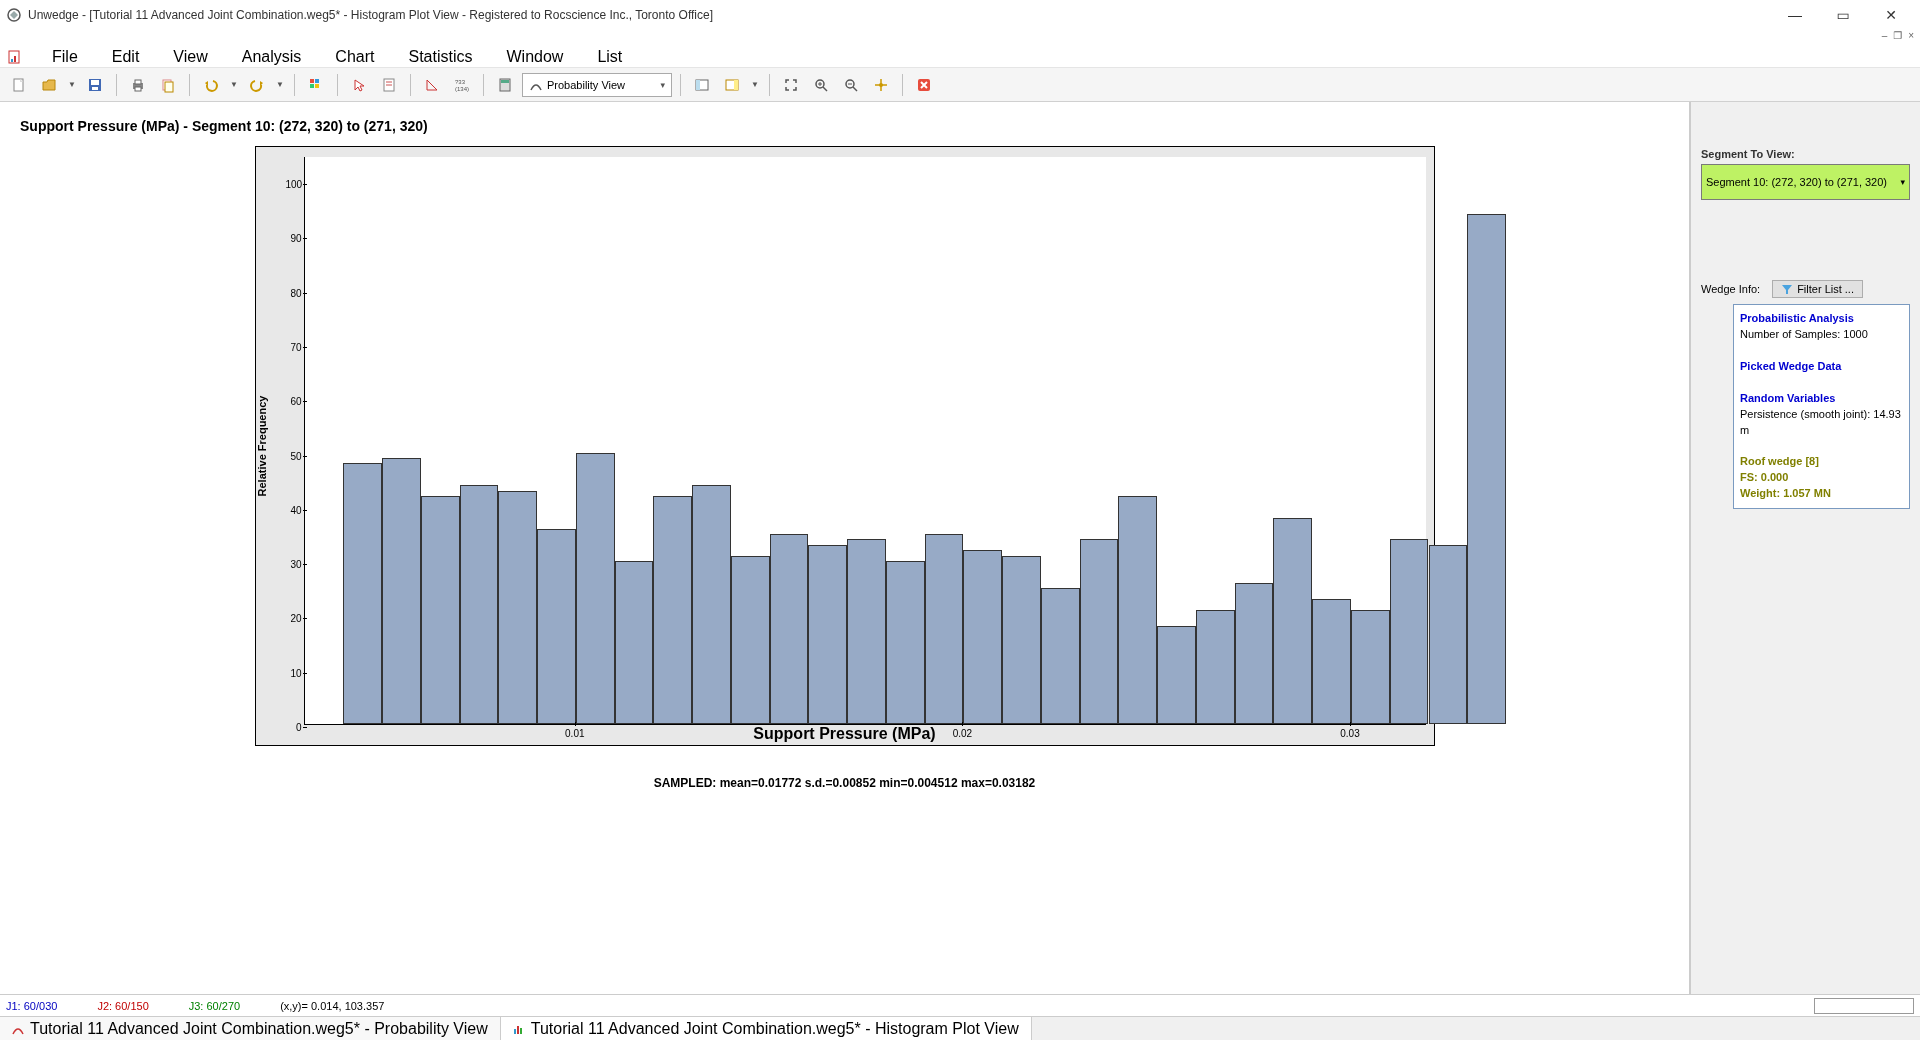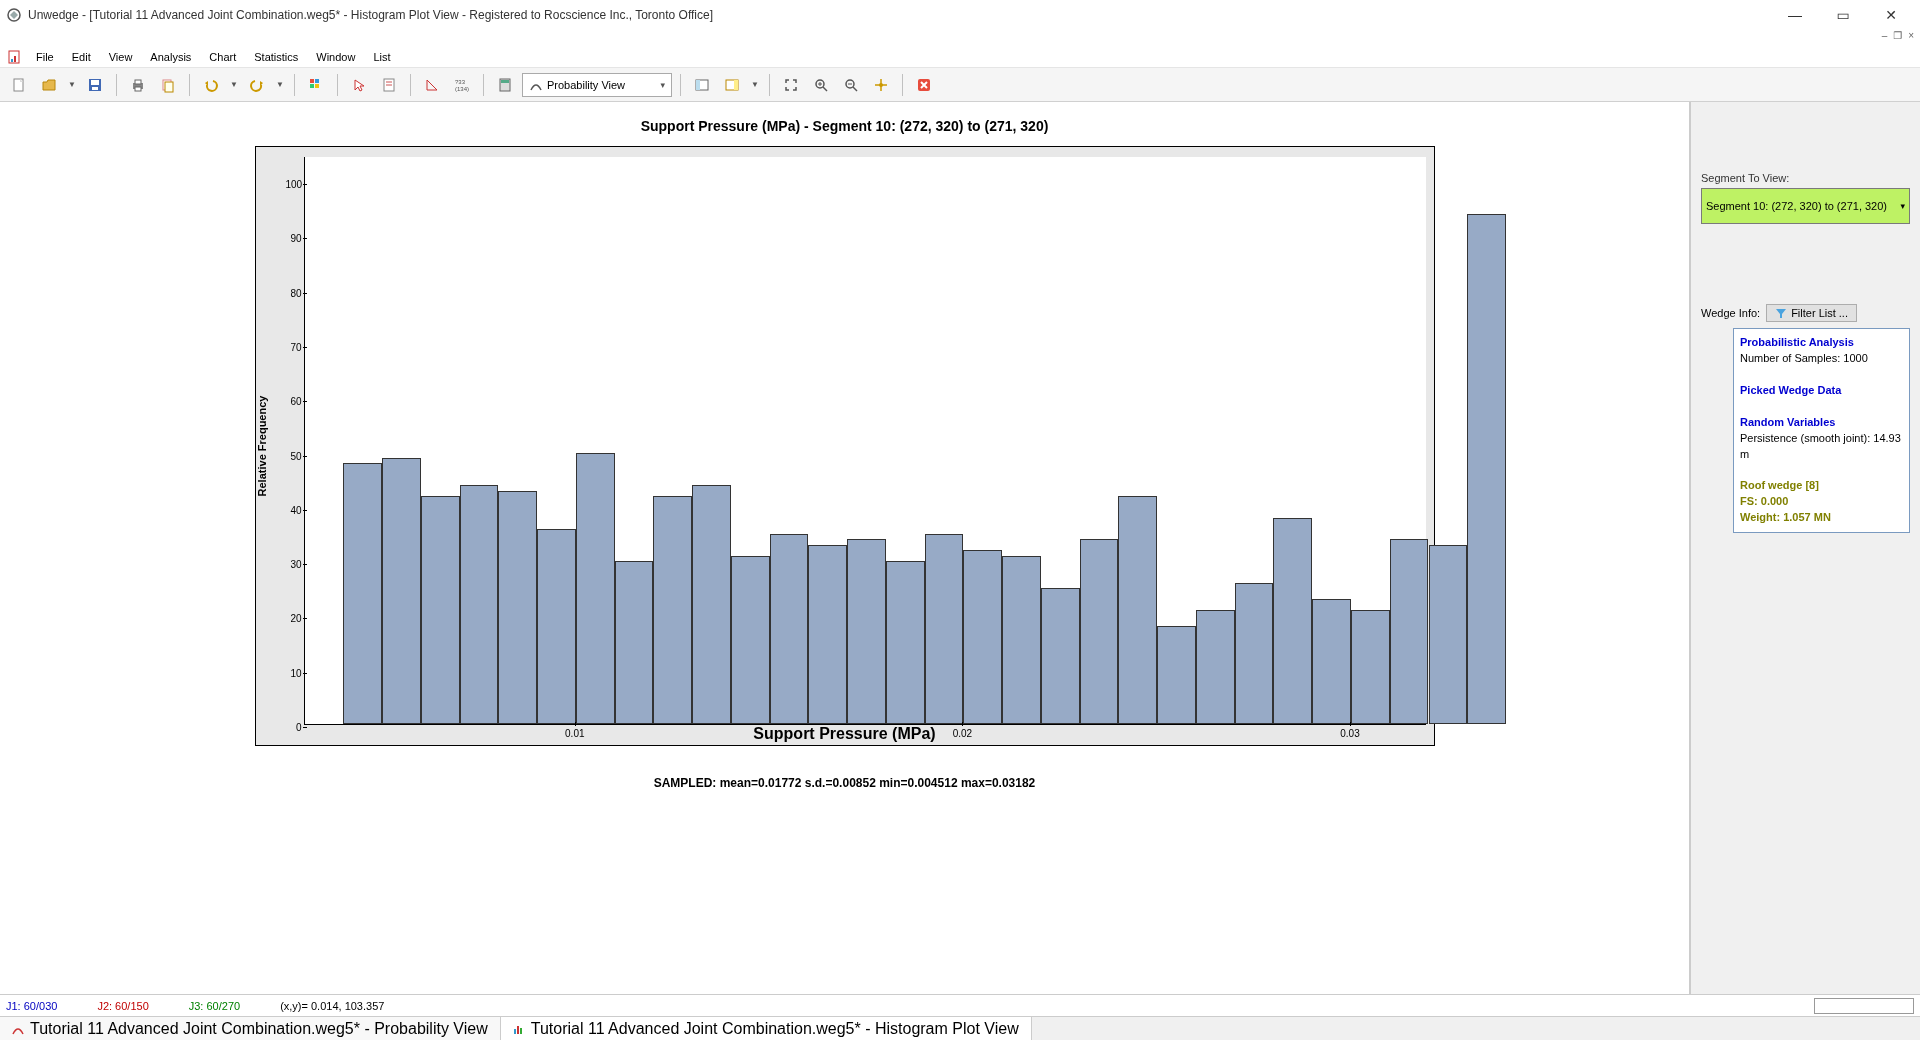--- a/index.html
+++ b/index.html
@@ -10,55 +10,55 @@
 .titlebar .app-icon { width: 16px; height: 16px; margin-right: 6px; display:inline-block; }
 .titlebar .title-text { flex: 1; }
 .titlebar .win-btns { display: flex; gap: 18px; padding-right: 8px; }
 .win-btn { width: 30px; text-align: center; font-size: 14px; cursor: default; }
 
 
 .sub-row { height: 16px; display:flex; justify-content:flex-end; padding-right:6px; gap:6px; font-size:10px; color:#666;}
 .sub-row span{cursor:default;}
 
 
-.menubar { height: 22px; display: flex; align-items: center; padding: 0 6px; font-size: 11px; gap: 2px; border-bottom: 1px solid #e5e5e5; }
+.menubar { height: 22px; display: flex; align-items: center; padding: 0 6px; font-size: 16px; gap: 18px; border-bottom: 1px solid #e5e5e5; }
 .menubar .menu-icon { width:16px; height:16px; margin-right:4px; }
 .menubar .menu-item { padding: 2px 8px; cursor: default; }
 
 
 .toolbar { height: 34px; background: #f5f5f5; border-bottom: 1px solid #d0d0d0; display: flex; align-items: center; padding: 0 6px; gap: 4px; font-size: 11px; }
 .tb-btn { width: 26px; height: 26px; display: flex; align-items: center; justify-content: center; border: 1px solid transparent; border-radius: 2px; cursor: default; }
 .tb-sep { width: 1px; height: 22px; background: #c0c0c0; margin: 0 4px; }
 .tb-dd { width:12px; font-size:8px; color:#555; display:flex; align-items:center; justify-content:center;}
 .view-select { height: 24px; width: 150px; border: 1px solid #aaa; background: #fff; display: flex; align-items: center; padding: 0 6px; font-size: 11px; gap:4px;}
 .view-select .vs-dd { margin-left:auto; font-size:9px; color:#555;}
 
 
 .main { display: flex; height: calc(1040px - 30px - 16px - 22px - 34px - 22px - 24px); }
 .chart-pane { flex: 1; background: #fff; position: relative; padding: 10px 20px; border-right: 1px solid #ccc; }
 .side-pane { width: 230px; background: #f0f0f0; border-left: 1px solid #ccc; padding: 10px; font-size: 11px; display:flex; flex-direction:column; }
 
 
-.chart-title { text-align: center; font-weight: bold; font-size: 14px; margin: 6px 0 12px; }
+.chart-title { font-weight: bold; font-size: 14px; margin: 6px 0 12px; }
 .chart-box { position: relative; margin: 0 auto; width: 1180px; height: 600px; border: 1px solid #000; background: #e8e8e8; }
 .plot-area { position: absolute; left: 48px; top: 10px; right: 8px; bottom: 20px; background: #fff; border-left: 1px solid #000; border-bottom: 1px solid #000; }
 .y-label { position: absolute; left: 6px; top: 50%; transform: translate(-50%, -50%) rotate(-90deg); font-size: 11px; font-weight: bold; white-space: nowrap; }
 .x-label-main { position:absolute; bottom:2px; left:0; right:0; text-align:center; font-size:16px; font-weight:bold;}
 .tick-y { position: absolute; left: 30px; font-size: 10px; transform: translateY(-50%); text-align:right; width:16px;}
 .tick-y-mark { position:absolute; left:47px; width:4px; height:1px; background:#000; }
 .tick-x-mark { position:absolute; bottom:19px; width:1px; height:4px; background:#000; }
 .tick-x { position:absolute; bottom:6px; font-size:10px; transform:translateX(-50%);}
 .bar { position: absolute; bottom: 0; background: #97aac6; border: 1px solid #333; }
 .stats-line { text-align: center; font-size: 12px; font-weight: bold; margin-top: 30px; }
 
 
-.side-label { color:#333; margin-top:60px; margin-bottom:4px; }
+.side-label { color:#333; margin-top:36px; margin-bottom:4px;font-weight:bold; }
 .side-select { width: 100%; height: 36px; border: 1px solid #7a7a7a; background: #bef264; padding: 0 4px; font-size: 11px; display:flex; align-items:center;}
 .side-select .vs-dd{margin-left:auto; font-size:9px;}
-.wedge-row { display:flex; align-items:center; margin-top:80px; gap:6px;}
+.wedge-row { display:flex; align-items:center; margin-top:80px; gap:12px;}
 .filter-btn { border:1px solid #adadad; background:#e1e1e1; padding:2px 8px; font-size:11px; display:flex; align-items:center; gap:4px; cursor:default;}
 .info-box { border:1px solid #7a9ac0; background:#fff; margin-top:6px; padding:6px; font-size:11px; line-height:1.45; flex-shrink:0;margin-left:32px;}
 .info-box .hdr { color:#0000d0; font-weight:bold;}
 .info-box .olive { color:#808000; font-weight:bold;}
 
 
 .statusbar { height: 22px; border-top: 1px solid #ccc; display: flex; align-items: center; font-size: 11px; padding: 0 6px; gap: 40px; }
 .statusbar .sb-left { flex:1; }
 .sb-j1{color:#0000c0;} .sb-j2{color:#c00000;} .sb-j3{color:#008000;}
 .statusbar .sb-box { margin-left:auto; width:100px; height:16px; border:1px solid #999; background:#fff;}

